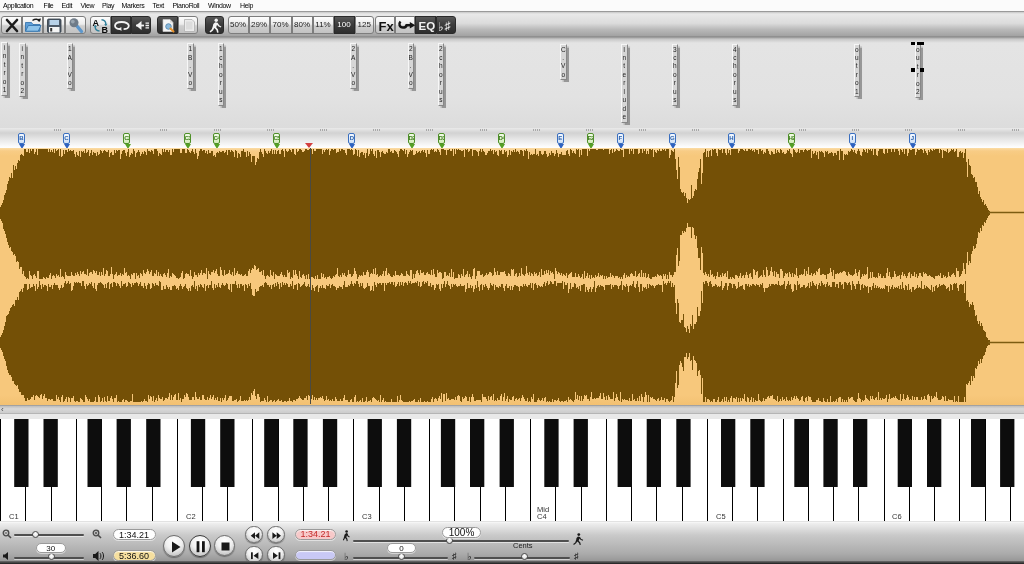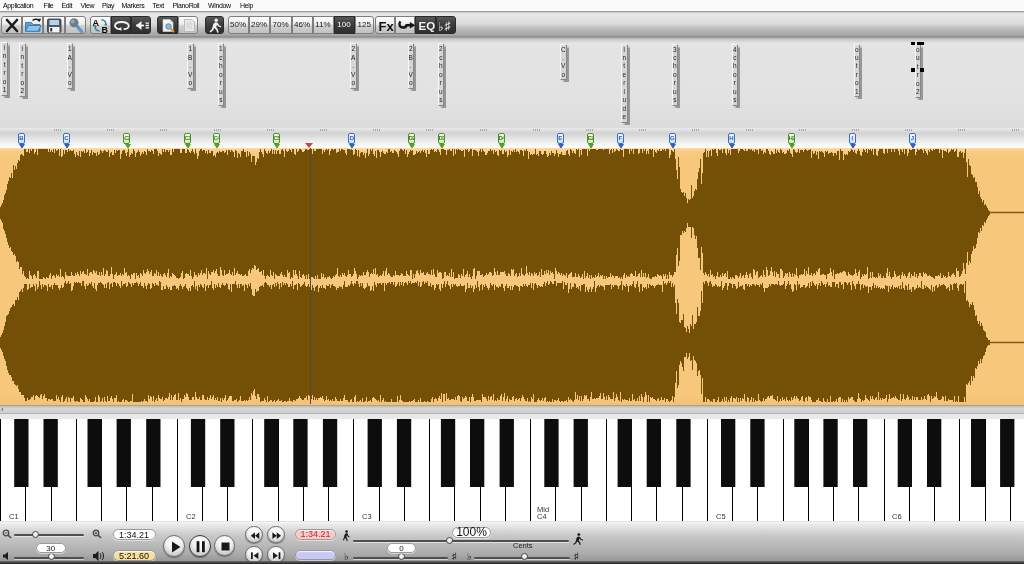--- a/index.html
+++ b/index.html
@@ -147,21 +147,21 @@
         <svg width="19" height="17" viewBox="0 0 19 17">
           <g fill="#f4f4f4">
             <circle cx="10.2" cy="3.2" r="1.7"></circle>
             <path d="M9.2 5.2l2.4 0.6 1.8 2.6 2 1-0.6 1.2-2.6-1.3-1.2-1.6-0.8 2.6 1.8 2.2 0.6 3-1.5 0.3-0.7-2.7-2.1-2-1.3 2.3-2.5 2.2-1-1.1 2.3-2.2 1.1-3.4 0.4-2z"></path>
           </g>
         </svg>
       </div>
       <div class="tb spd  first" style="left:227.5px;width:21px">50%</div>
       <div class="tb spd " style="left:248.5px;width:21px">29%</div>
       <div class="tb spd " style="left:269.5px;width:22px">70%</div>
-      <div class="tb spd " style="left:291.5px;width:21px">46%</div>
+      <div class="tb spd " style="left:291.5px;width:21px">80%</div>
       <div class="tb spd " style="left:312.5px;width:21px">11%</div>
       <div class="tb spd dark" style="left:333.5px;width:21px">100</div>
       <div class="tb spd  last" style="left:354.5px;width:19.5px">125</div>
       <div class="tb first" style="left:374.5px;width:20px">
         <svg width="20" height="17" viewBox="0 0 20 17">
           <text x="2.5" y="13.5" font-family="Liberation Sans" font-size="13" font-weight="bold" fill="#111">Fx</text>
         </svg>
       </div>
       <div class="tb " style="left:394.5px;width:20.5px">
         <svg width="21" height="17" viewBox="0 0 21 17">
@@ -353,36 +353,36 @@
           <path d="M5 5.3l4.9 3.4L5 12.1z" fill="#1a1a1a"></path>
         </svg></div>
       <div class="pill" style="left:295px;top:6px;width:41px;height:10.5px;background:#f7c9c9;line-height:9.5px;font-size:9px;color:#c42a2a">1:34.21</div>
       <div class="pill" style="left:294.5px;top:26.5px;width:41px;height:10px;background:#c9c9f5;line-height:9px;font-size:9px;color:#111"></div>
       <svg style="position:absolute;left:343px;top:7px" width="8" height="12" viewBox="0 0 8 12">
         <circle cx="3.6" cy="1.5" r="1.3" fill="#1a1a1a"></circle>
         <path d="M3.2 3l1.5 0.4 0.5 2.2 1.5 1-0.5 0.9-1.8-1.2-0.4-1 -0.6 2 1 1.5 0.3 2.2-1 0.2-0.4-2-1.2-1.3-0.8 1.6-1.5 1.5-0.8-0.8 1.5-1.5 0.7-2.4 0.3-1.6z" fill="#1a1a1a"></path>
       </svg>
       <div class="track" style="left:353px;top:17px;width:216px"></div>
       <div class="thumb" style="left:446px;top:13.5px"></div>
-      <div class="pill" style="left:452px;top:4px;width:39px;height:10.5px;background:#ffffff;line-height:9.5px;font-size:12px;color:#111">100%</div>
+      <div class="pill" style="left:442px;top:4px;width:39px;height:10.5px;background:#ffffff;line-height:9.5px;font-size:10px;color:#111">100%</div>
       <svg style="position:absolute;left:572.5px;top:10px" width="11" height="12" viewBox="0 0 11 12">
         <circle cx="5.8" cy="1.6" r="1.4" fill="#1a1a1a"></circle>
         <path d="M5 3.4l2 0.5 1.2 2 2 0.8-0.4 1-2.3-0.9-1-1.3-0.8 2.3 1.6 1.6 0.5 2.4-1.1 0.3-0.6-2.2-1.8-1.5-1.2 1.9-2.2 1.7-0.7-0.9 2-1.6 1-2.8 0.3-1.8z" fill="#1a1a1a"></path>
       </svg>
       <svg style="position:absolute;left:1.5px;top:27.5px" width="7" height="10" viewBox="0 0 7 10">
         <path d="M1 3.5h2L6 1v8L3 6.5H1z" fill="#1a1a1a"></path>
       </svg>
       <div class="track" style="left:14px;top:33.5px;width:70px"></div>
       <div class="thumb" style="left:47.5px;top:30px"></div>
       <div class="pill" style="left:35.5px;top:19.5px;width:30.5px;height:10px;background:#ffffff;line-height:9px;font-size:8px;color:#111">30</div>
       <svg style="position:absolute;left:91.5px;top:26.5px" width="12" height="12" viewBox="0 0 12 12">
         <path d="M1 4h2.2L6.5 1v10L3.2 8H1z" fill="#1a1a1a"></path>
         <path d="M8 3.2c1.2 1 1.2 4.6 0 5.6M10 2c2 1.8 2 6.2 0 8" fill="none" stroke="#1a1a1a" stroke-width="1"></path>
       </svg>
-      <div class="pill" style="left:112.5px;top:26.5px;width:43px;height:11px;background:#f6df9e;line-height:10px;font-size:9px;color:#111">5:21.60</div>
+      <div class="pill" style="left:112.5px;top:26.5px;width:43px;height:11px;background:#f6df9e;line-height:10px;font-size:9px;color:#111">5:36.60</div>
       <div class="glyph" style="left:344px;top:28px;font-size:10px">♭</div>
       <div class="track" style="left:353px;top:33.5px;width:95px"></div>
       <div class="thumb" style="left:397.5px;top:30px"></div>
       <div class="pill" style="left:387px;top:20px;width:29px;height:10px;background:#ffffff;line-height:9px;font-size:8px;color:#111">0</div>
       <div class="glyph" style="left:452px;top:28px;font-size:9px">♯</div>
       <div class="glyph" style="left:467px;top:28px;font-size:10px">♭</div>
       <div class="track" style="left:474px;top:33.5px;width:96px"></div>
       <div class="thumb" style="left:520.5px;top:30px"></div>
       <div class="glyph" style="left:513px;top:18px;font-size:7.5px;color:#222">Cents</div>
       <div class="glyph" style="left:574px;top:28px;font-size:9px">♯</div>

